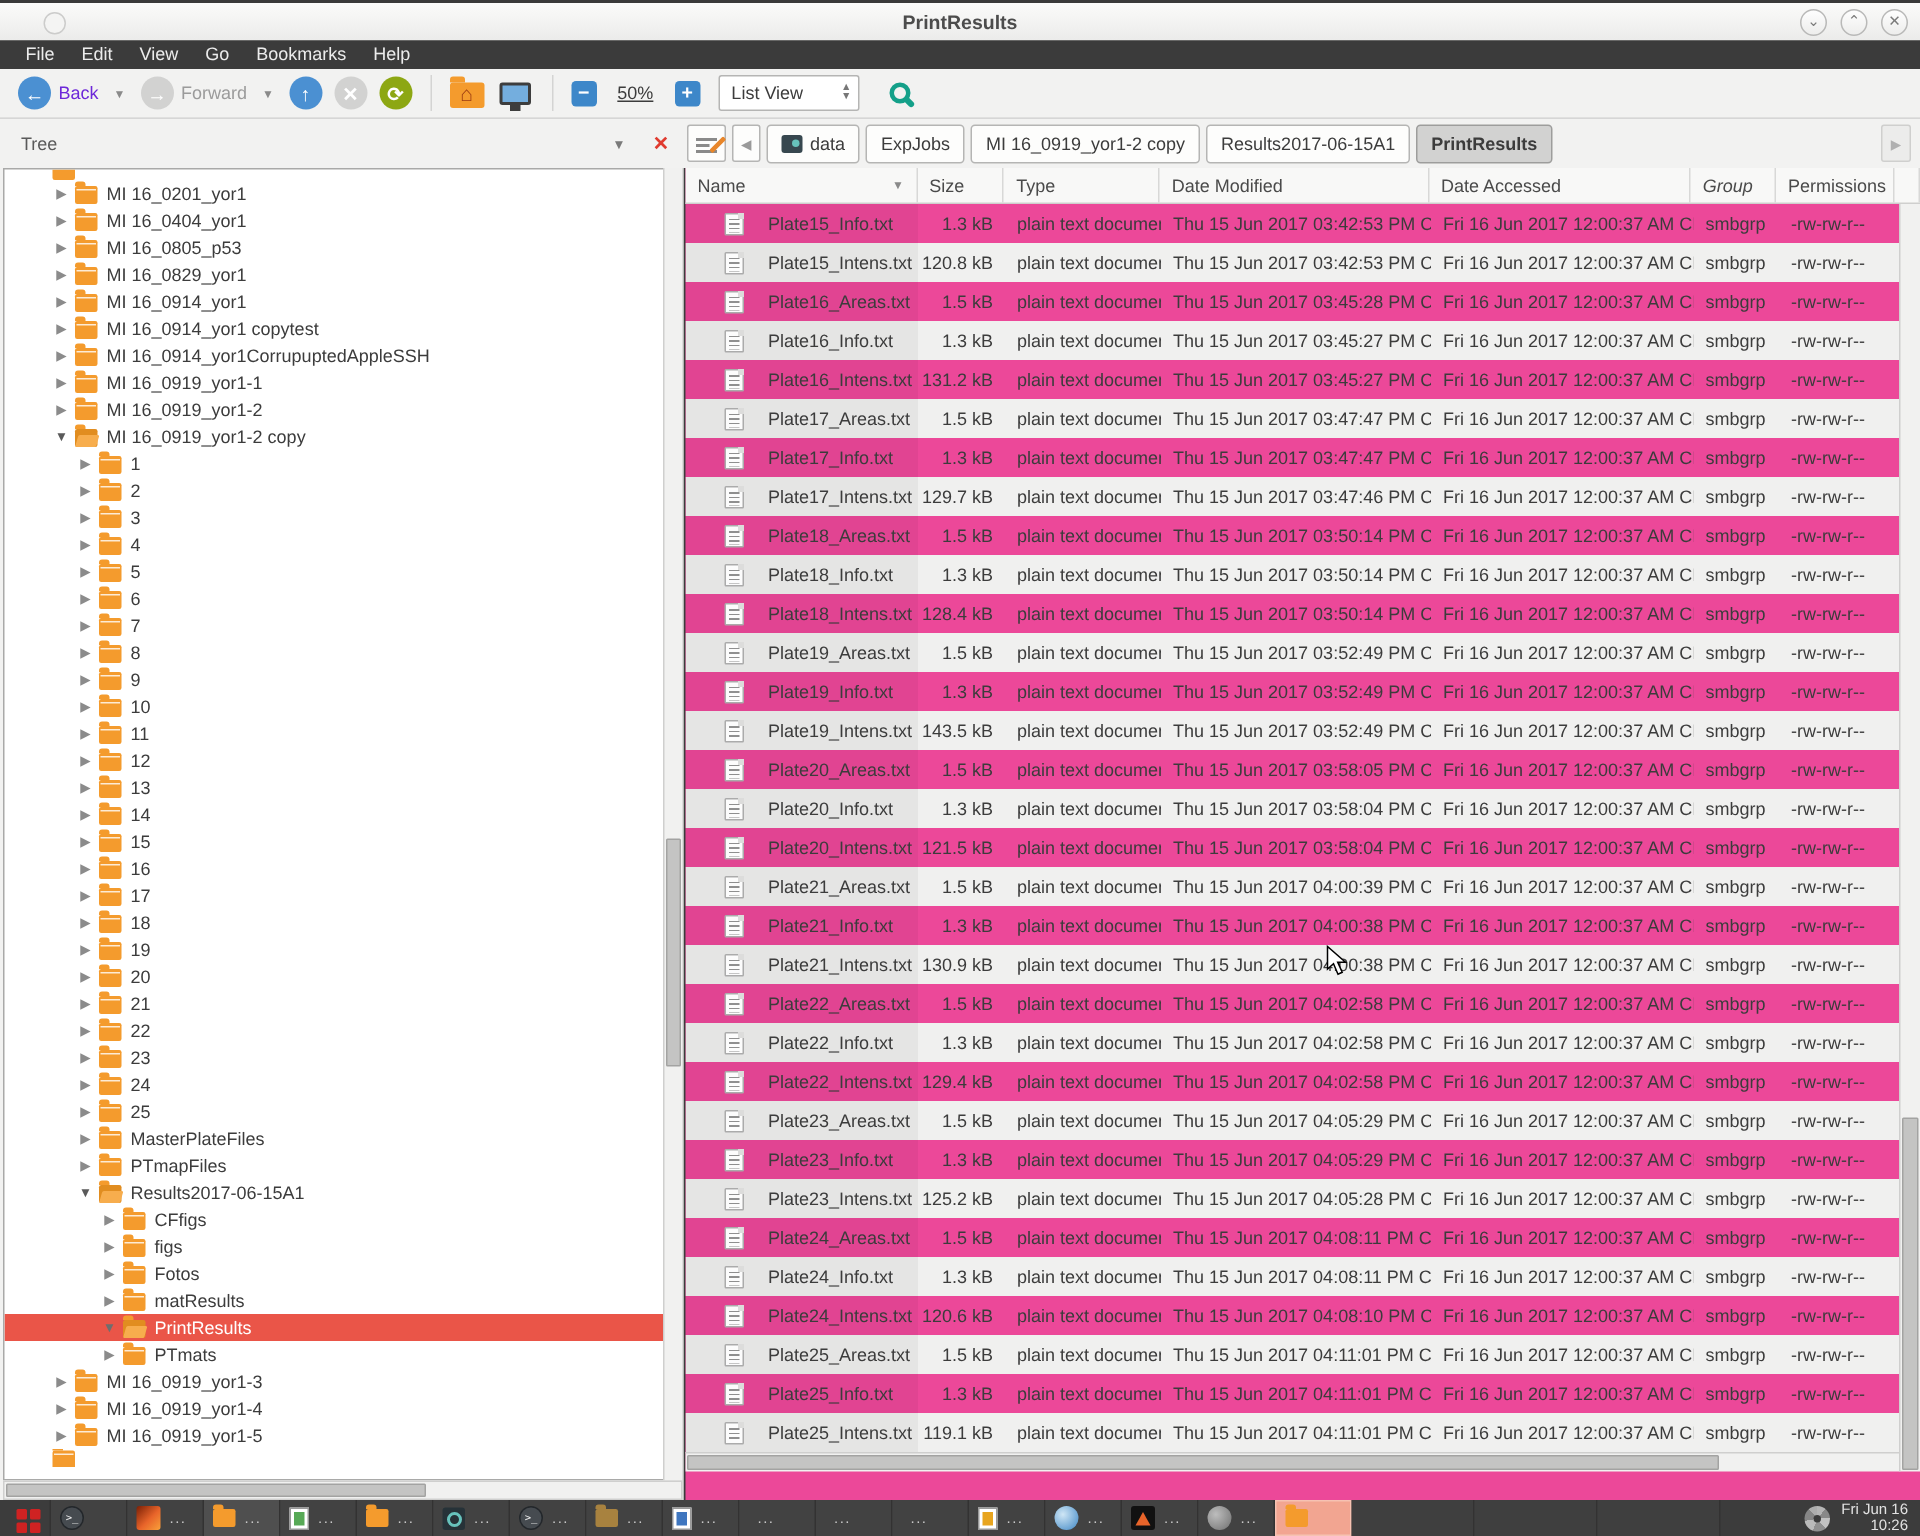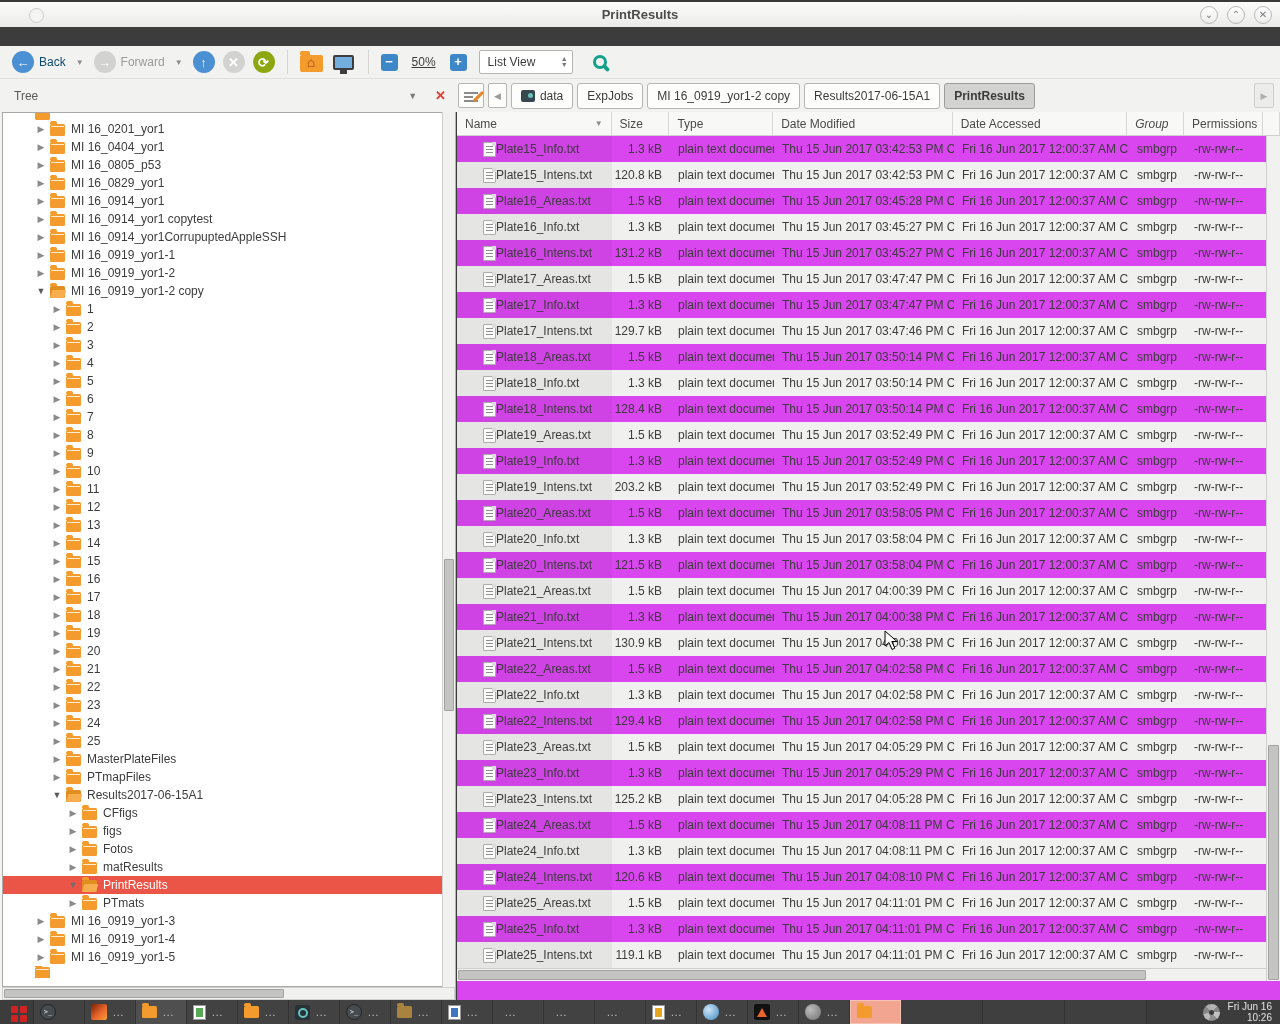--- a/index.html
+++ b/index.html
@@ -21,21 +21,21 @@
 
   
   .menubar { position:absolute; top:27px; left:0; right:0; height:19px; background:#3b3b3b;
     display:flex; align-items:center; padding-left:8px; }
   .menu-item { color:#ececec; font-size:12px; padding:0 9px; line-height:19px; }
 
   
   .toolbar { position:absolute; top:46px; left:0; right:0; height:33px; background:#f2f2f1;
     display:flex; align-items:center; padding-left:8px; border-bottom:1px solid #e0e0df; }
   .tbtn { display:flex; align-items:center; gap:5px; padding:0 4px; height:28px; }
-  .tb-label { font-size:12px; color:#0c4a6e; }
+  .tb-label { font-size:12px; color:#6d28d9; }
   .tb-label.dim { color:#9b9b9b; }
   .drop-arr { font-size:8px; color:#8a8a8a; margin:0 6px; }
   .circ { width:22px; height:22px; border-radius:50%; color:#fff; font-weight:bold; font-size:13px;
     display:flex; align-items:center; justify-content:center; flex:none; }
   .c-blue { background:#4b90d2; } .c-gray { background:#d2d2d1; } .c-green { background:#8da713; }
   .tb-sep { width:1px; height:24px; background:#d4d4d3; margin:0 8px; }
   .home-ic { position:relative; width:23px; height:17px; background:#f49b2d; border-radius:2px; margin-top:3px;}
   .home-ic::before { content:''; position:absolute; top:-4px; left:0; width:10px; height:4px;
     background:#f49b2d; border-radius:2px 2px 0 0; }
   .home-ic::after { content:'⌂'; position:absolute; left:0; right:0; top:-1px; text-align:center;
@@ -104,31 +104,31 @@
   .tree-label.empty { font-style:italic; color:#555; }
   .tree-vscroll { position:absolute; right:0; top:0; width:13px; bottom:13px; background:#f1f1f0;
     border-left:1px solid #cfcfce; }
   .tree-vthumb { position:absolute; left:1px; right:1px; top:447px; height:152px; background:#c4c4c3;
     border:1px solid #a3a3a2; border-radius:1px; }
   .tree-hscroll { position:absolute; left:2px; right:0; bottom:0; height:13px; background:#f1f1f0;
     border:1px solid #cfcfce; }
   .tree-hthumb { position:absolute; top:1px; bottom:1px; left:1px; width:62%; background:#c4c4c3;
     border:1px solid #a3a3a2; border-radius:1px; }
 
-  .list-pane { position:absolute; left:457px; right:0; top:0; bottom:0; background:#d946ef; }
+  .list-pane { position:absolute; left:457px; right:0; top:0; bottom:0; background:#ec4899; }
   .list-header { position:absolute; top:0; left:0; right:0; height:24px; display:flex;
     background:#f8f8f7; border-bottom:1px solid #cfcfce; }
   .hcell { display:flex; align-items:center; font-size:12px; color:#4a4a4a; padding:0 8px;
     border-right:1px solid #d8d8d7; }
   .hcell .sort-arr { margin-left:auto; font-size:8px; color:#8a8a8a; }
   .rows { position:absolute; top:24px; left:0; right:14px; height:832px; overflow:hidden; }
   .frow { display:flex; height:26px; align-items:center; font-size:12px; color:#3c3c3c; }
   .frow:nth-child(even) { background:#f0f0ef; }
   .fcell { padding:0 8px; white-space:nowrap; overflow:hidden; display:flex; align-items:center; height:100%; }
-  .fcell.c-name { background:rgba(0,0,0,0.045); gap:0; padding-left:26px; }
+  .fcell.c-name { background:rgba(0,0,0,0.045); gap:16px; padding-left:26px; }
   .fcell.c-size { justify-content:flex-end; }
   .icon-text { width:13px; height:15px; background:#fcfcfc; border:1px solid #ababab; border-radius:1px;
     position:relative; flex:none; }
   .icon-text::before { content:''; position:absolute; left:2px; right:2px; top:3px; height:9px;
     background:repeating-linear-gradient(to bottom,#8f8f8f 0 1px,transparent 1px 3px); }
   .icon-text::after { content:''; position:absolute; top:-1px; right:-1px; width:4px; height:4px; background:#dcdcdb; }
   .list-vscroll { position:absolute; right:0; top:24px; width:14px; bottom:19px; background:#f1f1f0;
     border-left:1px solid #cfcfce; }
   .list-vthumb { position:absolute; left:1px; right:1px; top:609px; height:235px; background:#c4c4c3;
     border:1px solid #a3a3a2; border-radius:1px; }
@@ -195,20 +195,28 @@
   <div class="titlebar">
     <div class="win-menu-btn"></div>
     <div class="title-text">PrintResults</div>
     <div class="win-controls">
       <div class="wbtn">⌄</div>
       <div class="wbtn">⌃</div>
       <div class="wbtn">✕</div>
     </div>
   </div>
 
+  <div class="menubar" id="menubar">
+      <div class="menu-item">File</div>
+      <div class="menu-item">Edit</div>
+      <div class="menu-item">View</div>
+      <div class="menu-item">Go</div>
+      <div class="menu-item">Bookmarks</div>
+      <div class="menu-item">Help</div>
+    </div>
 
   <div class="toolbar">
     <div class="tbtn">
       <span class="circ c-blue">←</span>
       <span class="tb-label">Back</span>
     </div>
     <span class="drop-arr">▼</span>
     <div class="tbtn">
       <span class="circ c-gray">→</span>
       <span class="tb-label dim">Forward</span>
@@ -880,21 +888,21 @@
             <div class="fcell " style="width: 79px;">
               <div>-rw-rw-r--</div>
             </div>
           </div>
           <div class="frow">
             <div class="fcell c-name" style="width: 155px;">
               <div class="icon-text"></div>
               <div>Plate19_Intens.txt</div>
             </div>
             <div class="fcell c-size" style="width: 58px;">
-              <div>203.2 kB</div>
+              <div>143.5 kB</div>
             </div>
             <div class="fcell " style="width: 104px;">
               <div>plain text document</div>
             </div>
             <div class="fcell " style="width: 180px;">
               <div>Thu 15 Jun 2017 03:52:49 PM CDT</div>
             </div>
             <div class="fcell " style="width: 175px;">
               <div>Fri 16 Jun 2017 12:00:37 AM CDT</div>
             </div>

